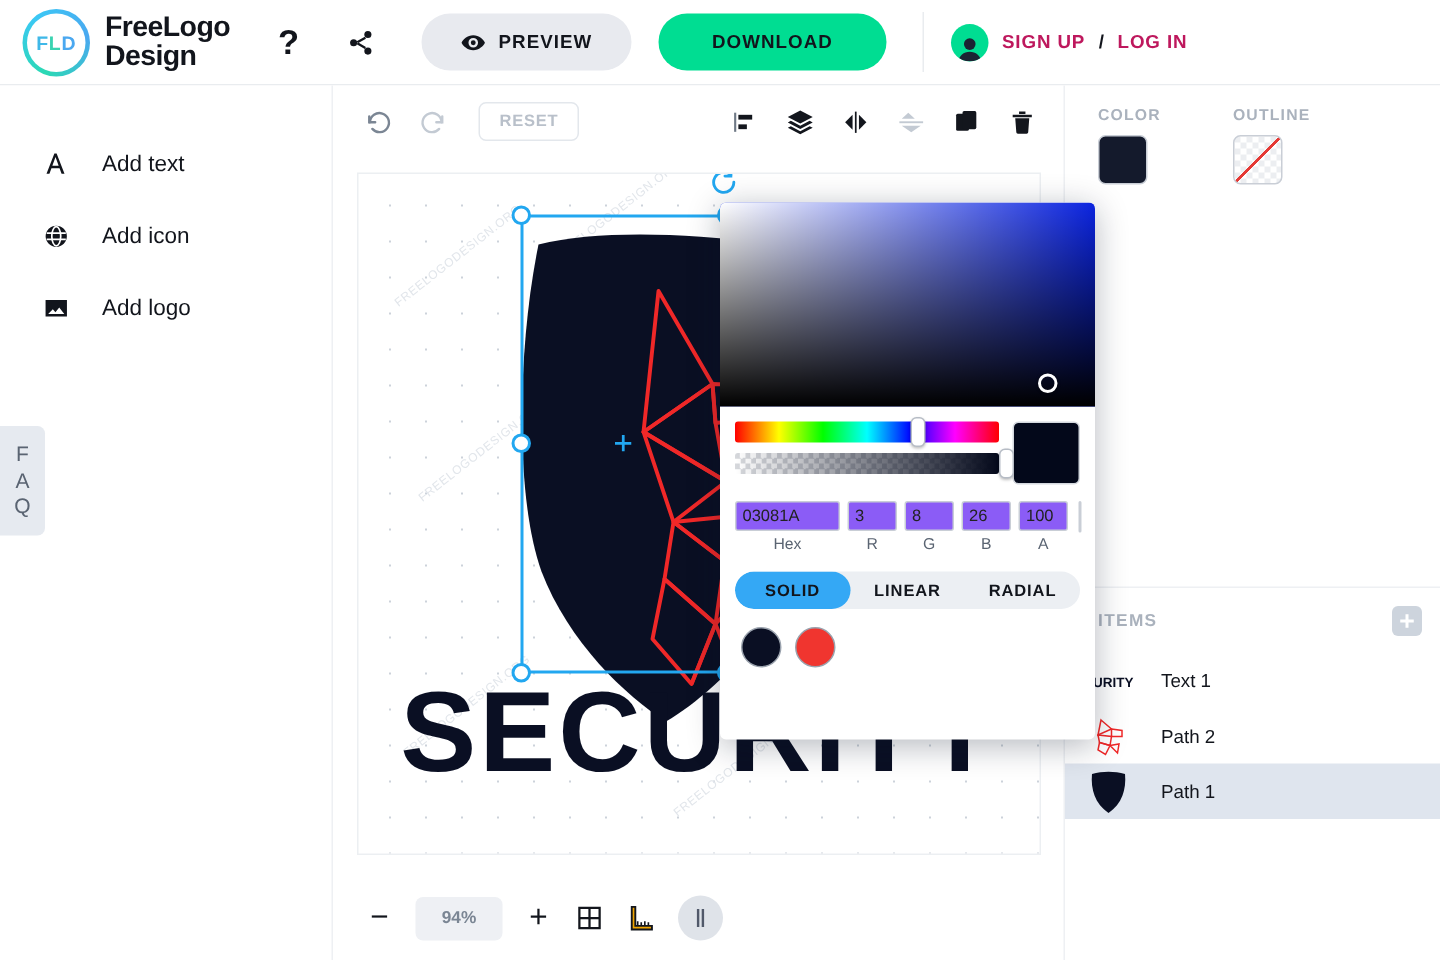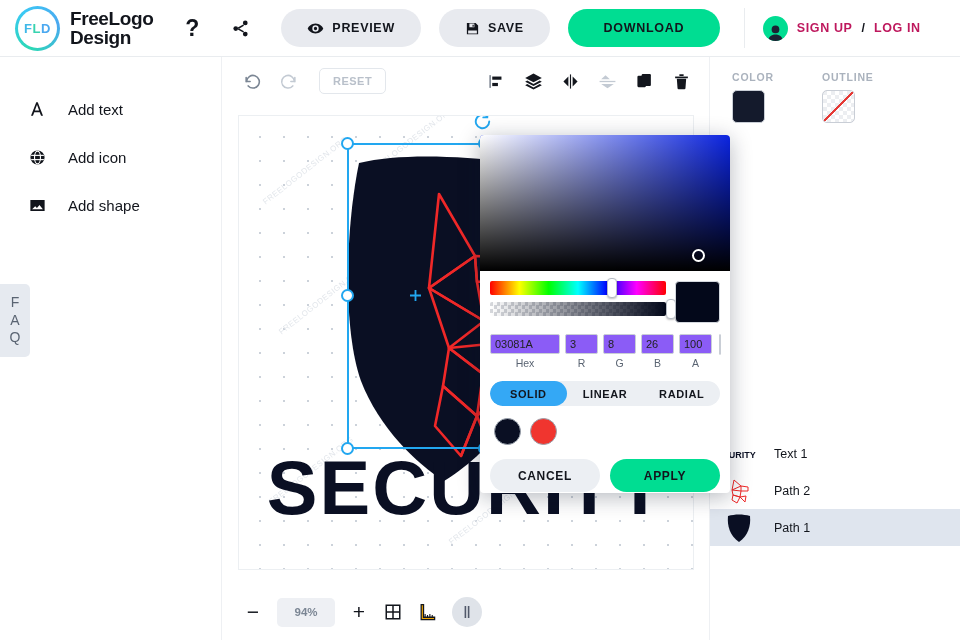--- a/index.html
+++ b/index.html
@@ -281,26 +281,20 @@
       </svg>
     </button>
 
     <button class="pill-btn" id="preview-btn">
       <svg width="17" height="17" viewBox="0 0 24 24" fill="currentColor">
         <path d="M12 5C6.5 5 2.2 9.1 1 12c1.2 2.9 5.5 7 11 7s9.8-4.1 11-7c-1.2-2.9-5.5-7-11-7zm0 11.5A4.5 4.5 0 1 1 12 7.5a4.5 4.5 0 0 1 0 9zm0-2.2a2.3 2.3 0 1 0 0-4.6 2.3 2.3 0 0 0 0 4.6z"></path>
       </svg>
       <span>PREVIEW</span>
     </button>
 
-    <button class="pill-btn" id="save-btn">
-      <svg width="15" height="15" viewBox="0 0 24 24" fill="currentColor">
-        <path d="M3 3h14l4 4v14H3V3zm4 1v6h8V4H7zm-2 11v5h14v-5H5zm7-9h2v3h-2V6z"></path>
-      </svg>
-      <span>SAVE</span>
-    </button>
 
     <button class="pill-btn" id="download-btn">
       <span>DOWNLOAD</span>
     </button>
 
     <div id="hdr-divider"></div>
 
     <div id="account">
       <div id="avatar">
         <svg width="19" height="17" viewBox="0 0 24 22" fill="#1b2333">
@@ -337,21 +331,21 @@
       <span class="side-label">Add icon</span>
     </div>
 
 
     <div class="side-item">
       <span class="side-ico">
         <svg width="19" height="19" viewBox="0 0 24 24" fill="currentColor">
             <path d="M3 5h18v14H3V5zm2.2 11.8h13.6l-4.3-5.4-3.2 3.9-2.2-2.4-3.9 3.9zM17 9.6a1.6 1.6 0 1 1-3.2 0 1.6 1.6 0 0 1 3.2 0z"></path>
           </svg>
       </span>
-      <span class="side-label">Add shape</span>
+      <span class="side-label">Add logo</span>
     </div>
 
     <div id="faq-tab">
       <span>F</span>
       <span>A</span>
       <span>Q</span>
     </div>
   </div>
 
   <div id="canvas-area">
@@ -499,20 +493,28 @@
       <div class="swatch-group">
         <div class="swatch-label">COLOR</div>
         <div class="swatch-box" id="fill-swatch" style="background:#141a2c"></div>
       </div>
       <div class="swatch-group">
         <div class="swatch-label">OUTLINE</div>
         <div class="swatch-box" id="outline-swatch"></div>
       </div>
     </div>
 
+    <div id="items-head">
+      <div id="items-title">ITEMS</div>
+      <div id="add-item-btn">
+        <svg width="12" height="12" viewBox="0 0 24 24" fill="#fff">
+          <path d="M10 3h4v7h7v4h-7v7h-4v-7H3v-4h7z"></path>
+        </svg>
+      </div>
+    </div>
 
     <div style="position:absolute;left:0;top:378px;width:250px;">
       <div class="item-row">
         <div class="item-thumb">
           <svg width="40" height="14" viewBox="0 0 40 14">
               <text x="20" y="11" text-anchor="middle" font-family="'Liberation Sans', sans-serif" font-size="9" font-weight="bold" fill="#0a0f23">CURITY</text>
             </svg>
         </div>
         <span class="item-name">Text 1</span>
       </div>
@@ -586,19 +588,15 @@
       <button class="mode-tab active">SOLID</button>
       <button class="mode-tab">LINEAR</button>
       <button class="mode-tab">RADIAL</button>
     </div>
 
     <div id="saved-swatches">
       <div class="saved-sw" id="saved-sw-0" style="background: rgb(10, 15, 35);"></div>
       <div class="saved-sw" id="saved-sw-1" style="background: rgb(240, 53, 47);"></div>
     </div>
 
-    <div id="picker-actions">
-      <button class="pk-btn" id="cancel-btn">CANCEL</button>
-      <button class="pk-btn" id="apply-btn">APPLY</button>
-    </div>
   </div>
 
 </div>
 
 </body></html>

